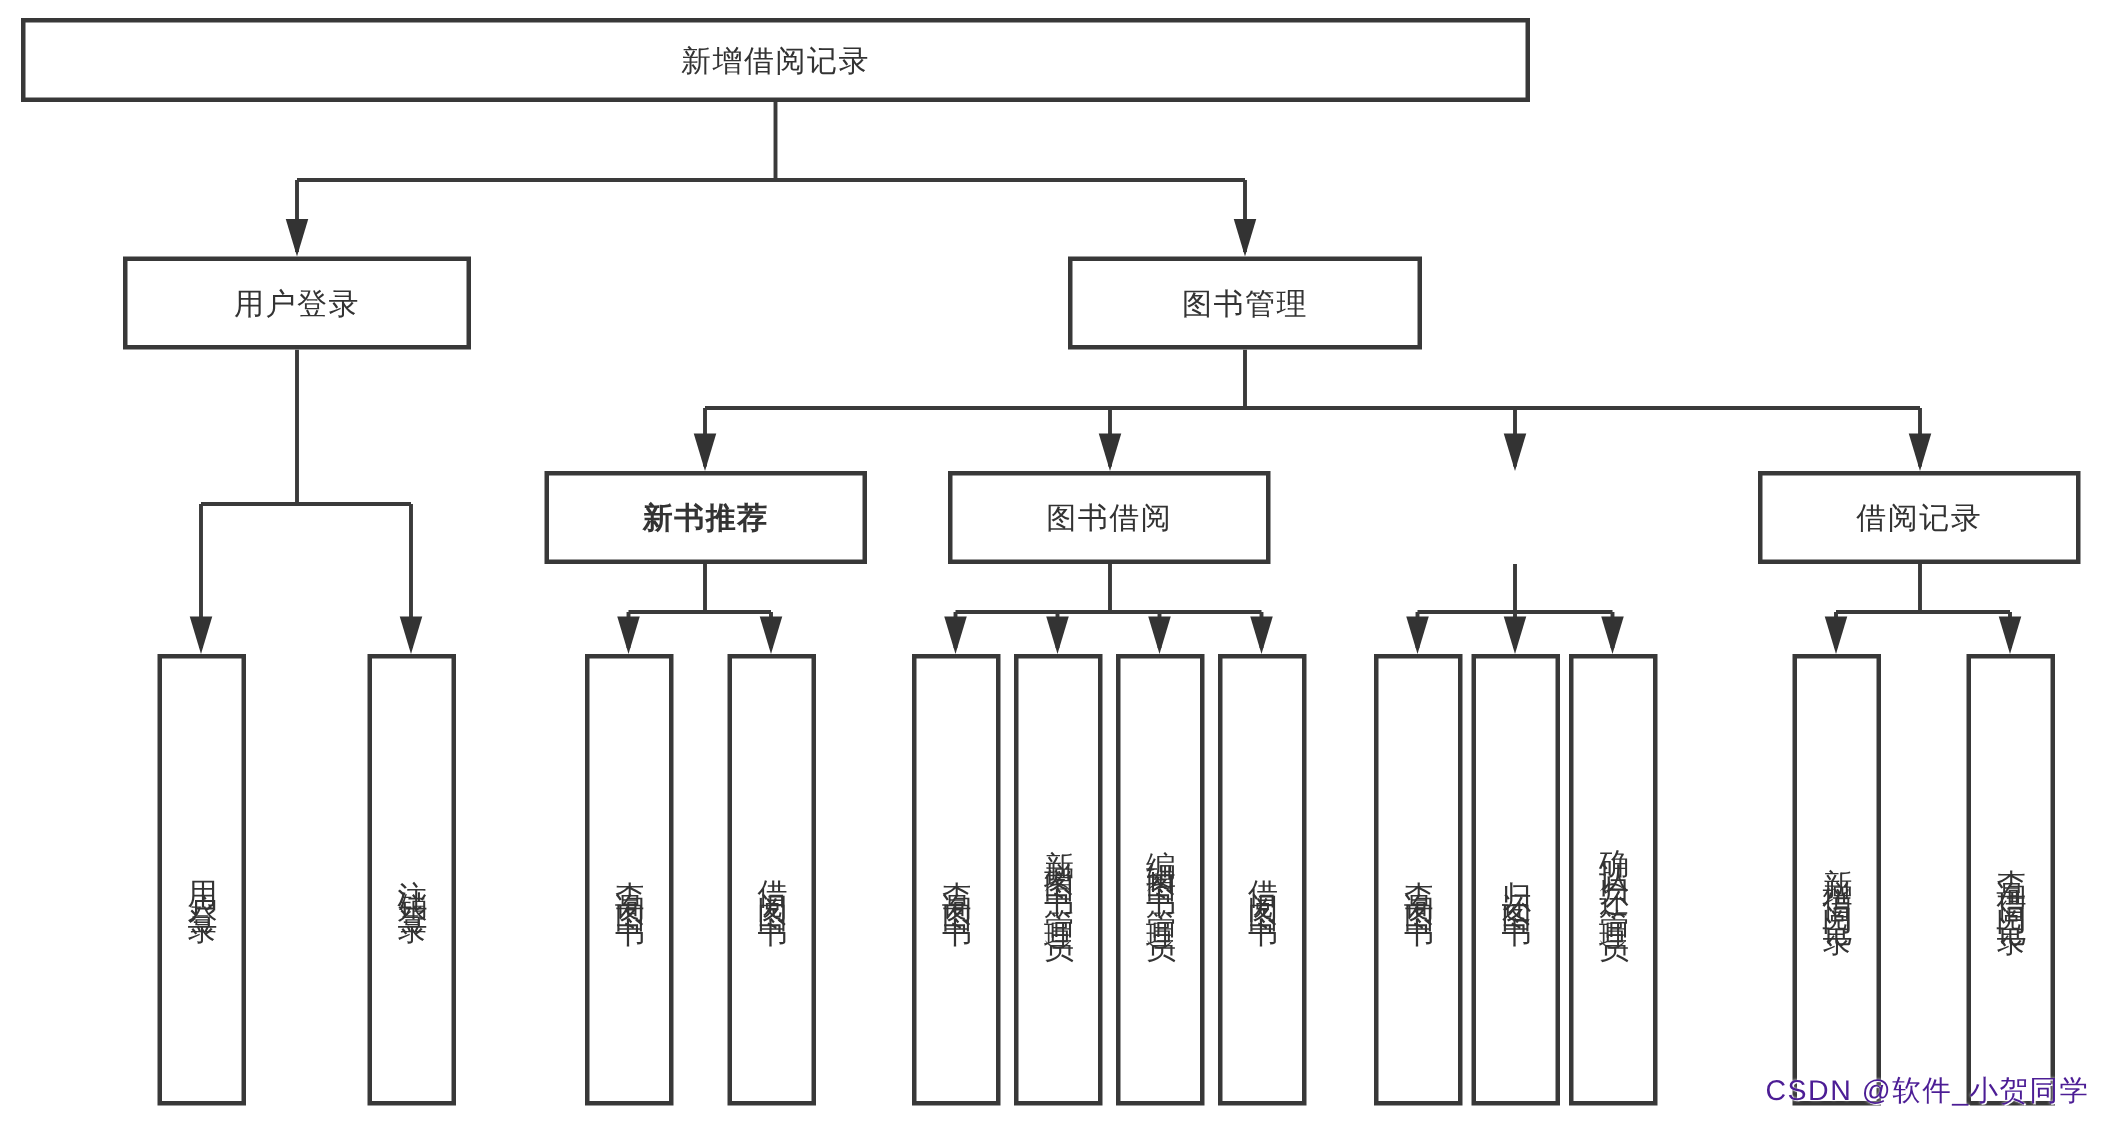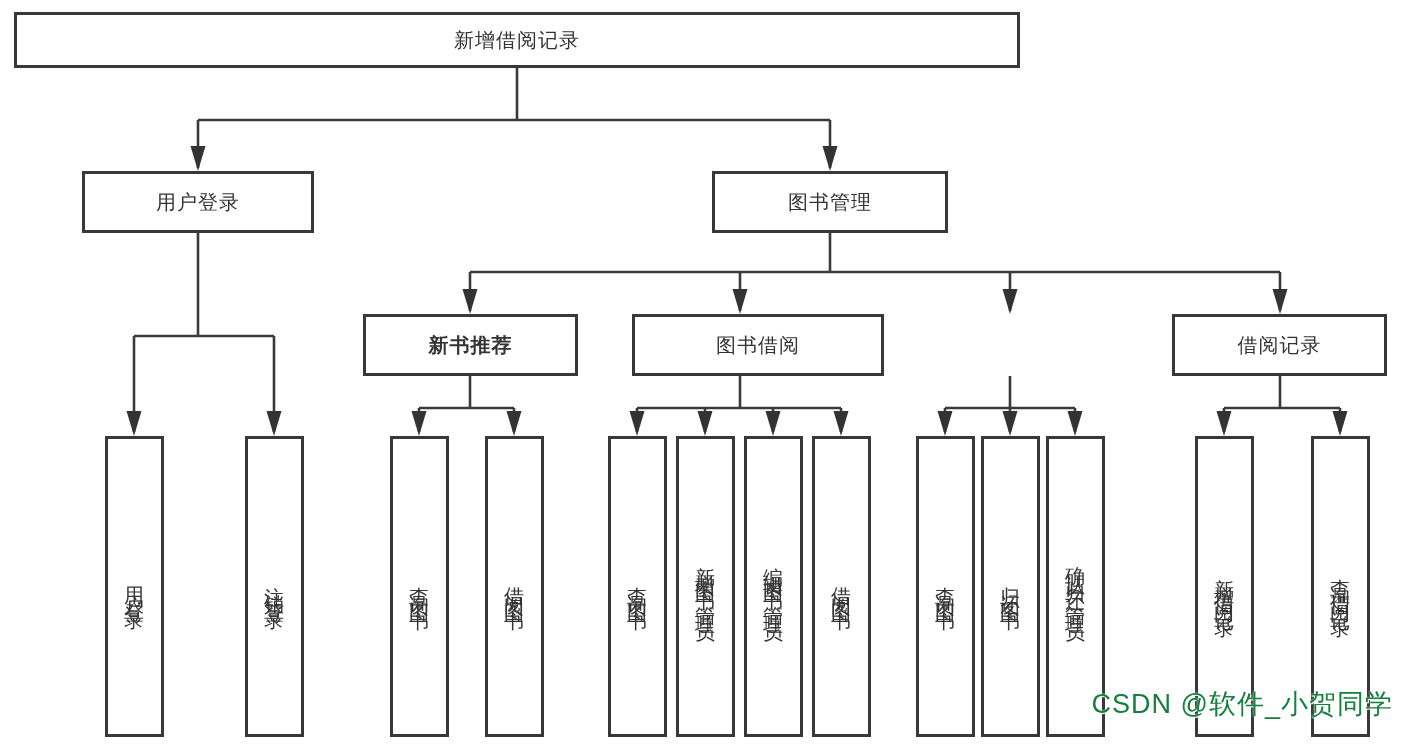--- a/index.html
+++ b/index.html
@@ -50,42 +50,42 @@
   
   .n-root  { left: 14px;  top: 12px;  width: 1006px; height: 56px; }
 
   
   .n-login { left: 82px;  top: 171px; width: 232px;  height: 62px; }
   .n-mgmt  { left: 712px; top: 171px; width: 236px;  height: 62px; }
 
   
   .n-l3    { top: 314px; height: 62px; }
   .n-rec   { left: 363px;  width: 215px; font-weight: bold; }
-  .n-bor   { left: 632px;  width: 252px; }
+  .n-bor   { left: 632px;  width: 215px; }
   .n-cur   { left: 902px;  width: 216px; }
   .n-his   { left: 1172px; width: 215px; }
 
   
   .leaf    { top: 436px; height: 301px; width: 59px; }
   .lf-a1 { left: 105px; }  .lf-a2 { left: 245px; }
   .lf-b1 { left: 390px; }  .lf-b2 { left: 485px; }
   .lf-c1 { left: 608px; }  .lf-c2 { left: 676px; }
   .lf-c3 { left: 744px; }  .lf-c4 { left: 812px; }
   .lf-d1 { left: 916px; }  .lf-d2 { left: 981px; }
   .lf-d3 { left: 1046px; }
   .lf-e1 { left: 1195px; } .lf-e2 { left: 1311px; }
 
   .watermark {
     position: absolute;
     right: 12px;
-    top: 686px;
+    top: 714px;
     z-index: 2;
-    font-size: 27px;
+    font-size: 19px;
     letter-spacing: 1px;
-    color: #15803d;
+    color: #4c1d95;
     text-shadow: 0 0 2px #ffffff, 1px 1px 0 #ffffff;
     white-space: nowrap;
   }
 </style>
 </head>
 <body>
 
 <div class="canvas">
 
   <svg class="connectors" viewBox="0 0 1405 747" xmlns="http://www.w3.org/2000/svg" aria-hidden="true">

